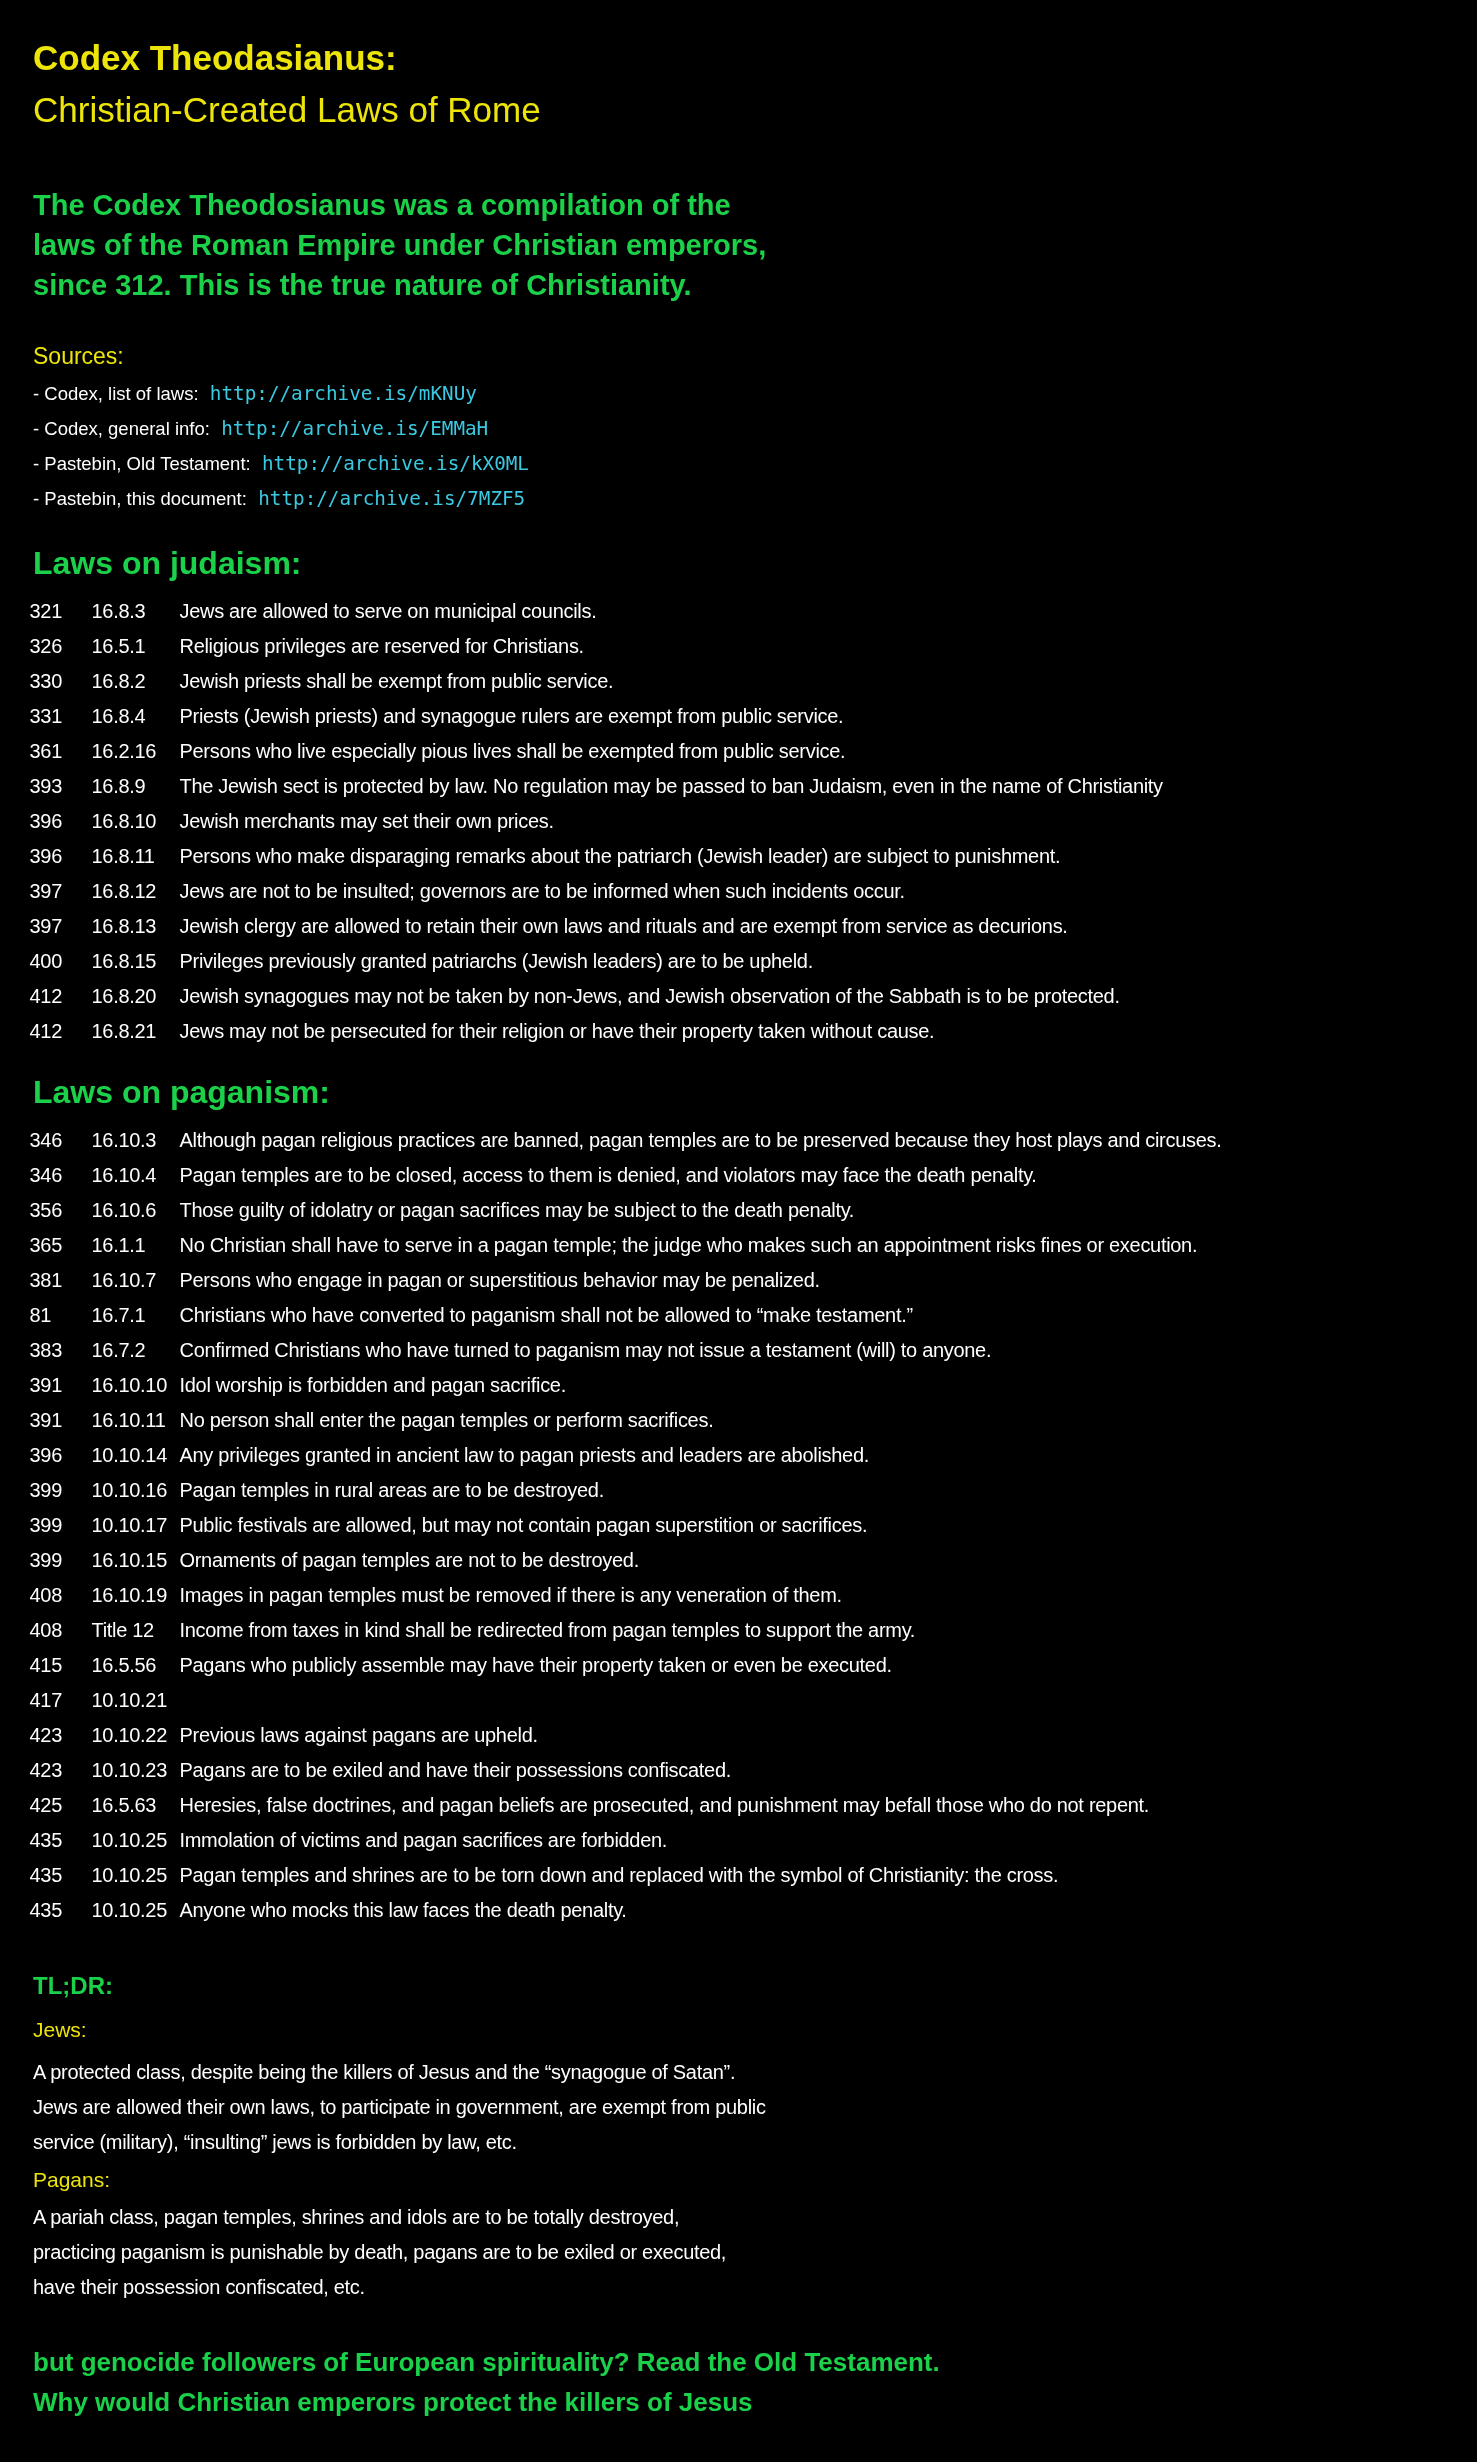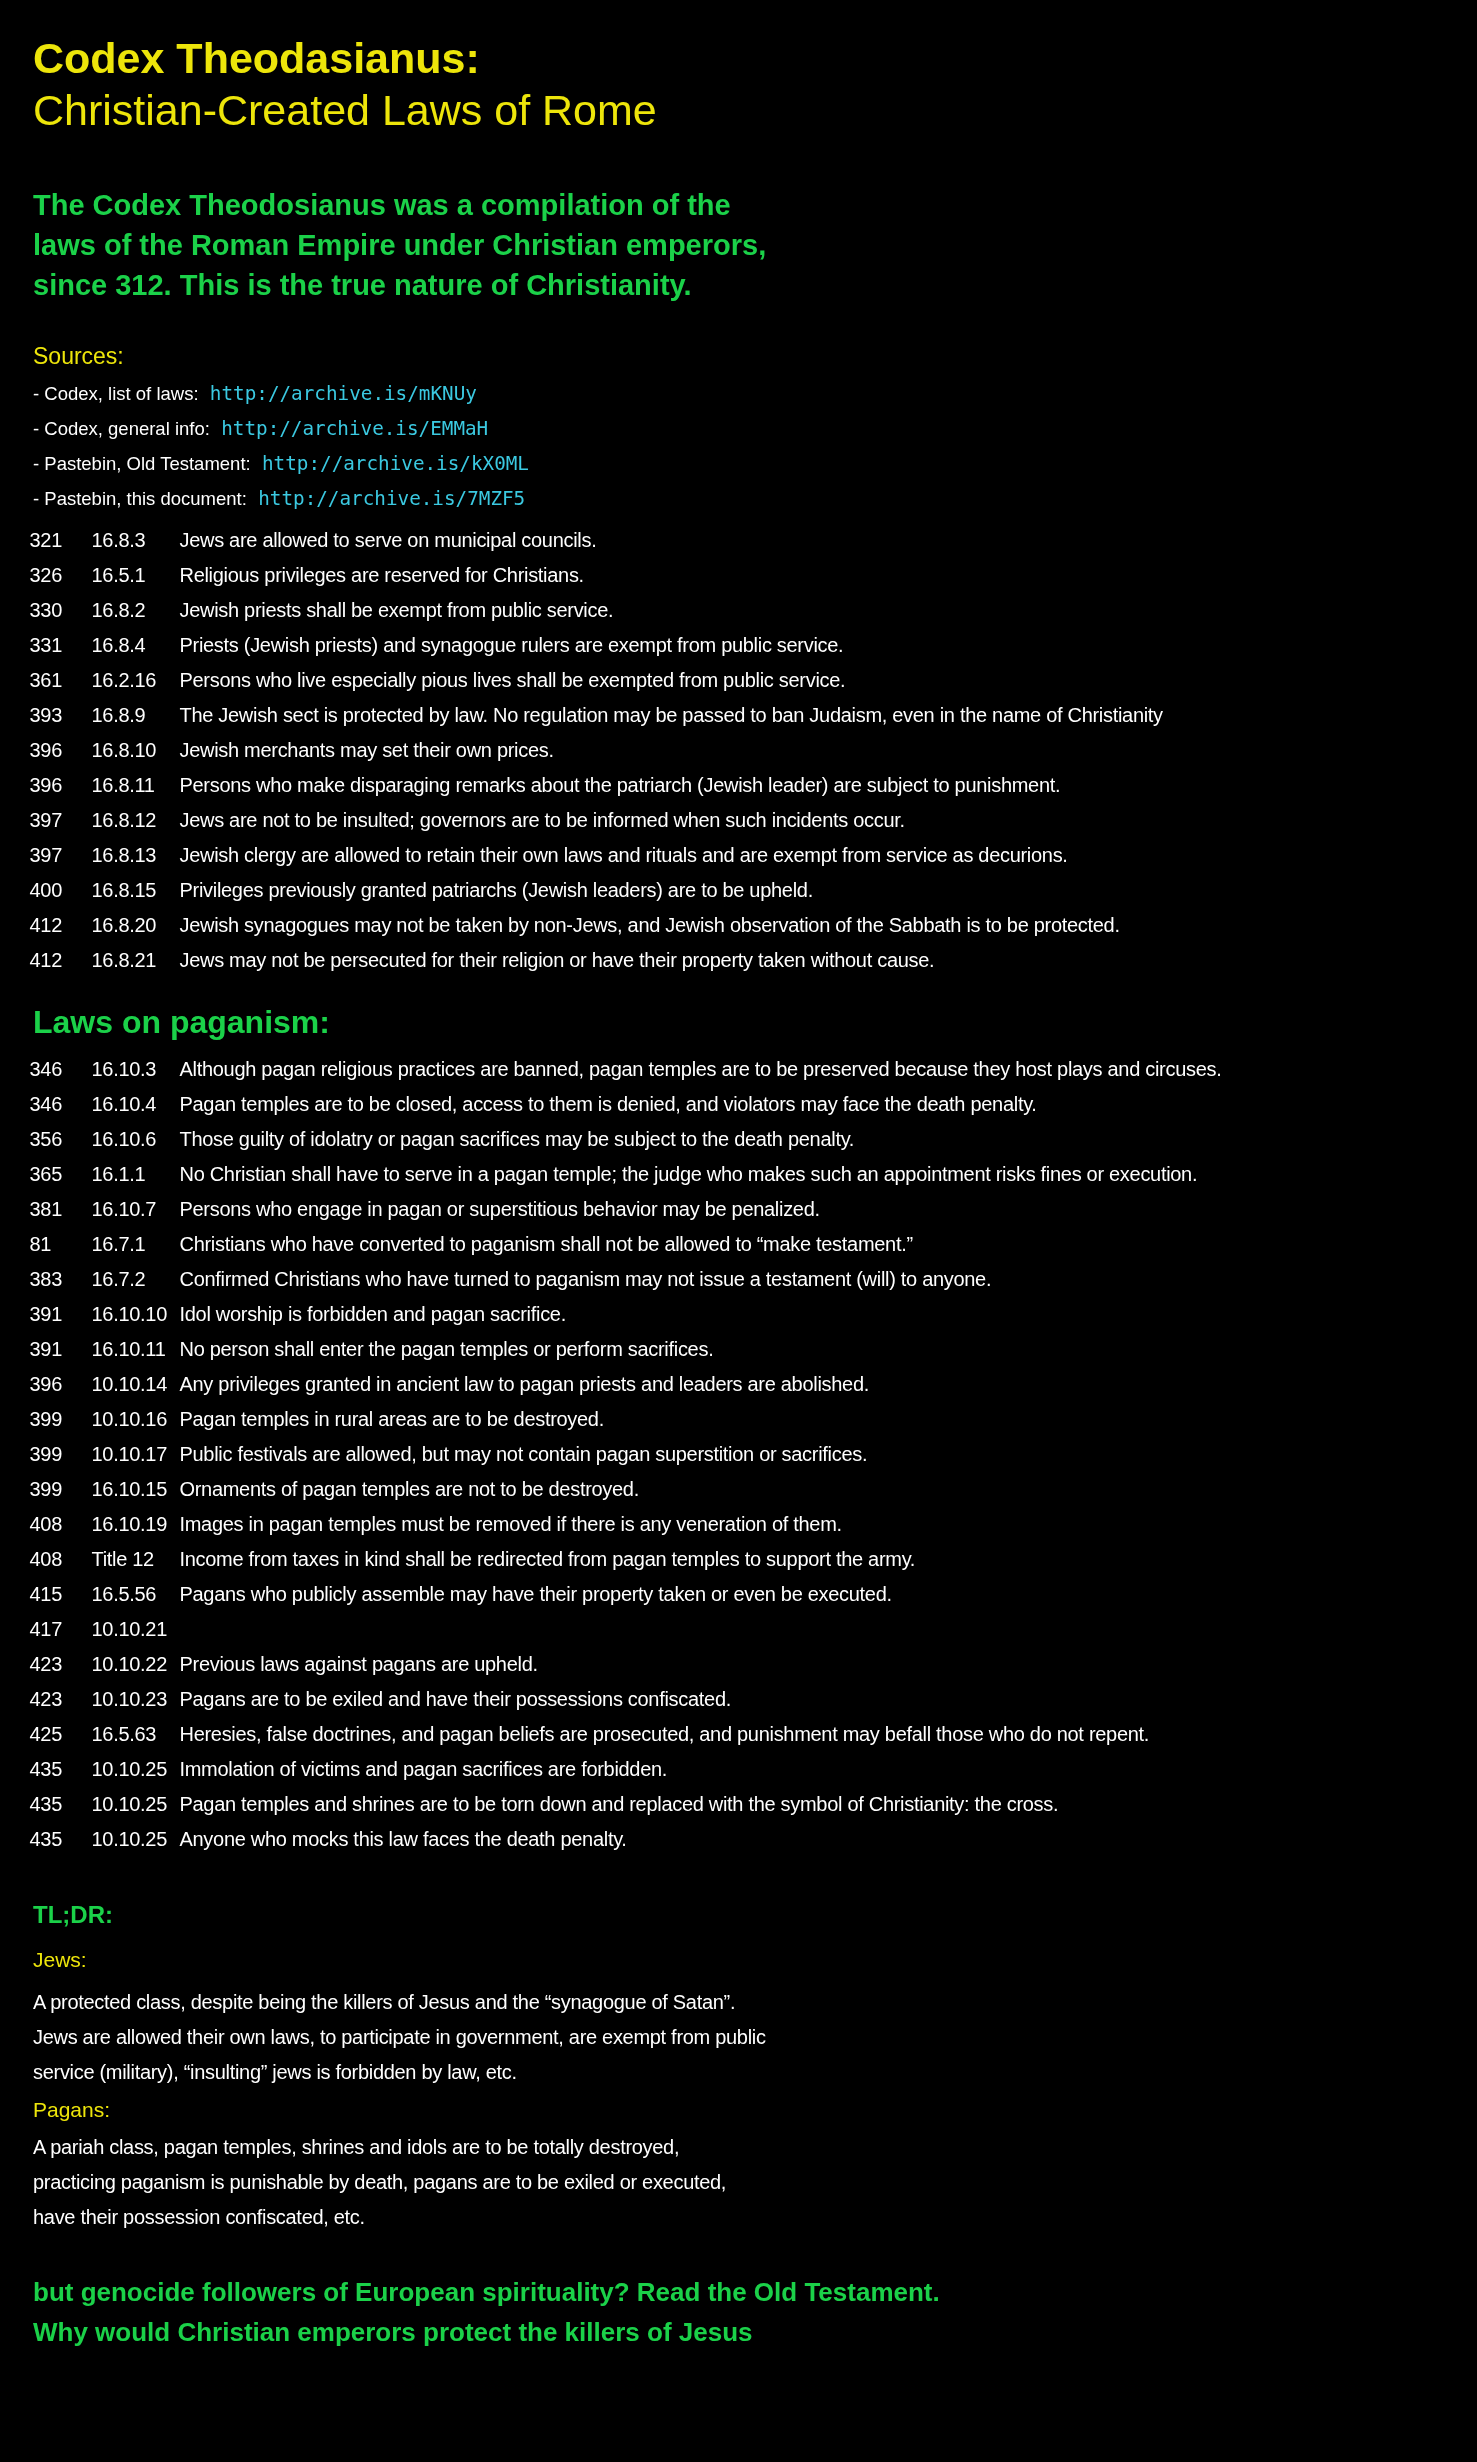--- a/index.html
+++ b/index.html
@@ -4,21 +4,21 @@
 <style>
   :root{
     --bg:#000000; --yellow:#EDE50A; --green:#1BD149; --white:#FFFFFF; --cyan:#3BC9E1;
   }
   html,body{margin:0;padding:0;background:#000;}
   .page{
     position:relative; width:1477px; height:2462px; background:var(--bg);
     font-family:"Liberation Sans", sans-serif; overflow:hidden;
   }
   .content{ padding:32px 0 0 33px; }
-  .title{ color:var(--yellow); font-size:43px; line-height:52px; }
+  .title{ color:var(--yellow); font-size:35px; line-height:52px; }
   .title .t1{ font-weight:bold; display:block; }
   .title .t2{ font-weight:normal; display:block; }
   .intro{ margin-top:49px; color:var(--green); font-weight:bold; font-size:29px; line-height:40px; }
   .sources-heading{ margin-top:36px; color:var(--yellow); font-size:23px; line-height:30px; }
   .sources-list{ margin-top:12.3px; }
   .source-item{ color:var(--white); font-size:18.5px; line-height:21px; margin-bottom:14px; white-space:nowrap; }
   .source-item .url{ font-family:"DejaVu Sans Mono", monospace; color:var(--cyan); font-size:19.3px; margin-left:6.2px; }
   .section-heading{ color:var(--green); font-weight:bold; font-size:32px; line-height:39px; }
   .sec-judaism .section-heading{ margin-top:35px; }
   .sec-paganism .section-heading{ margin-top:24.6px; }
@@ -70,20 +70,21 @@
   </div>
 
   <div class="source-item">
     <span class="label">- Pastebin, this document:</span>
     <span class="url">http://archive.is/7MZF5</span>
   </div>
 </div>
 
     <div id="sections-root">
   <div class="law-section sec-judaism">
+    <div class="section-heading">Laws on judaism:</div>
     <div class="law-rows">
   <div class="law-row">
     <span class="year">321</span>
     <span class="code">16.8.3</span>
     <span class="text">Jews are allowed to serve on municipal councils.</span>
   </div>
 
   <div class="law-row">
     <span class="year">326</span>
     <span class="code">16.5.1</span>

